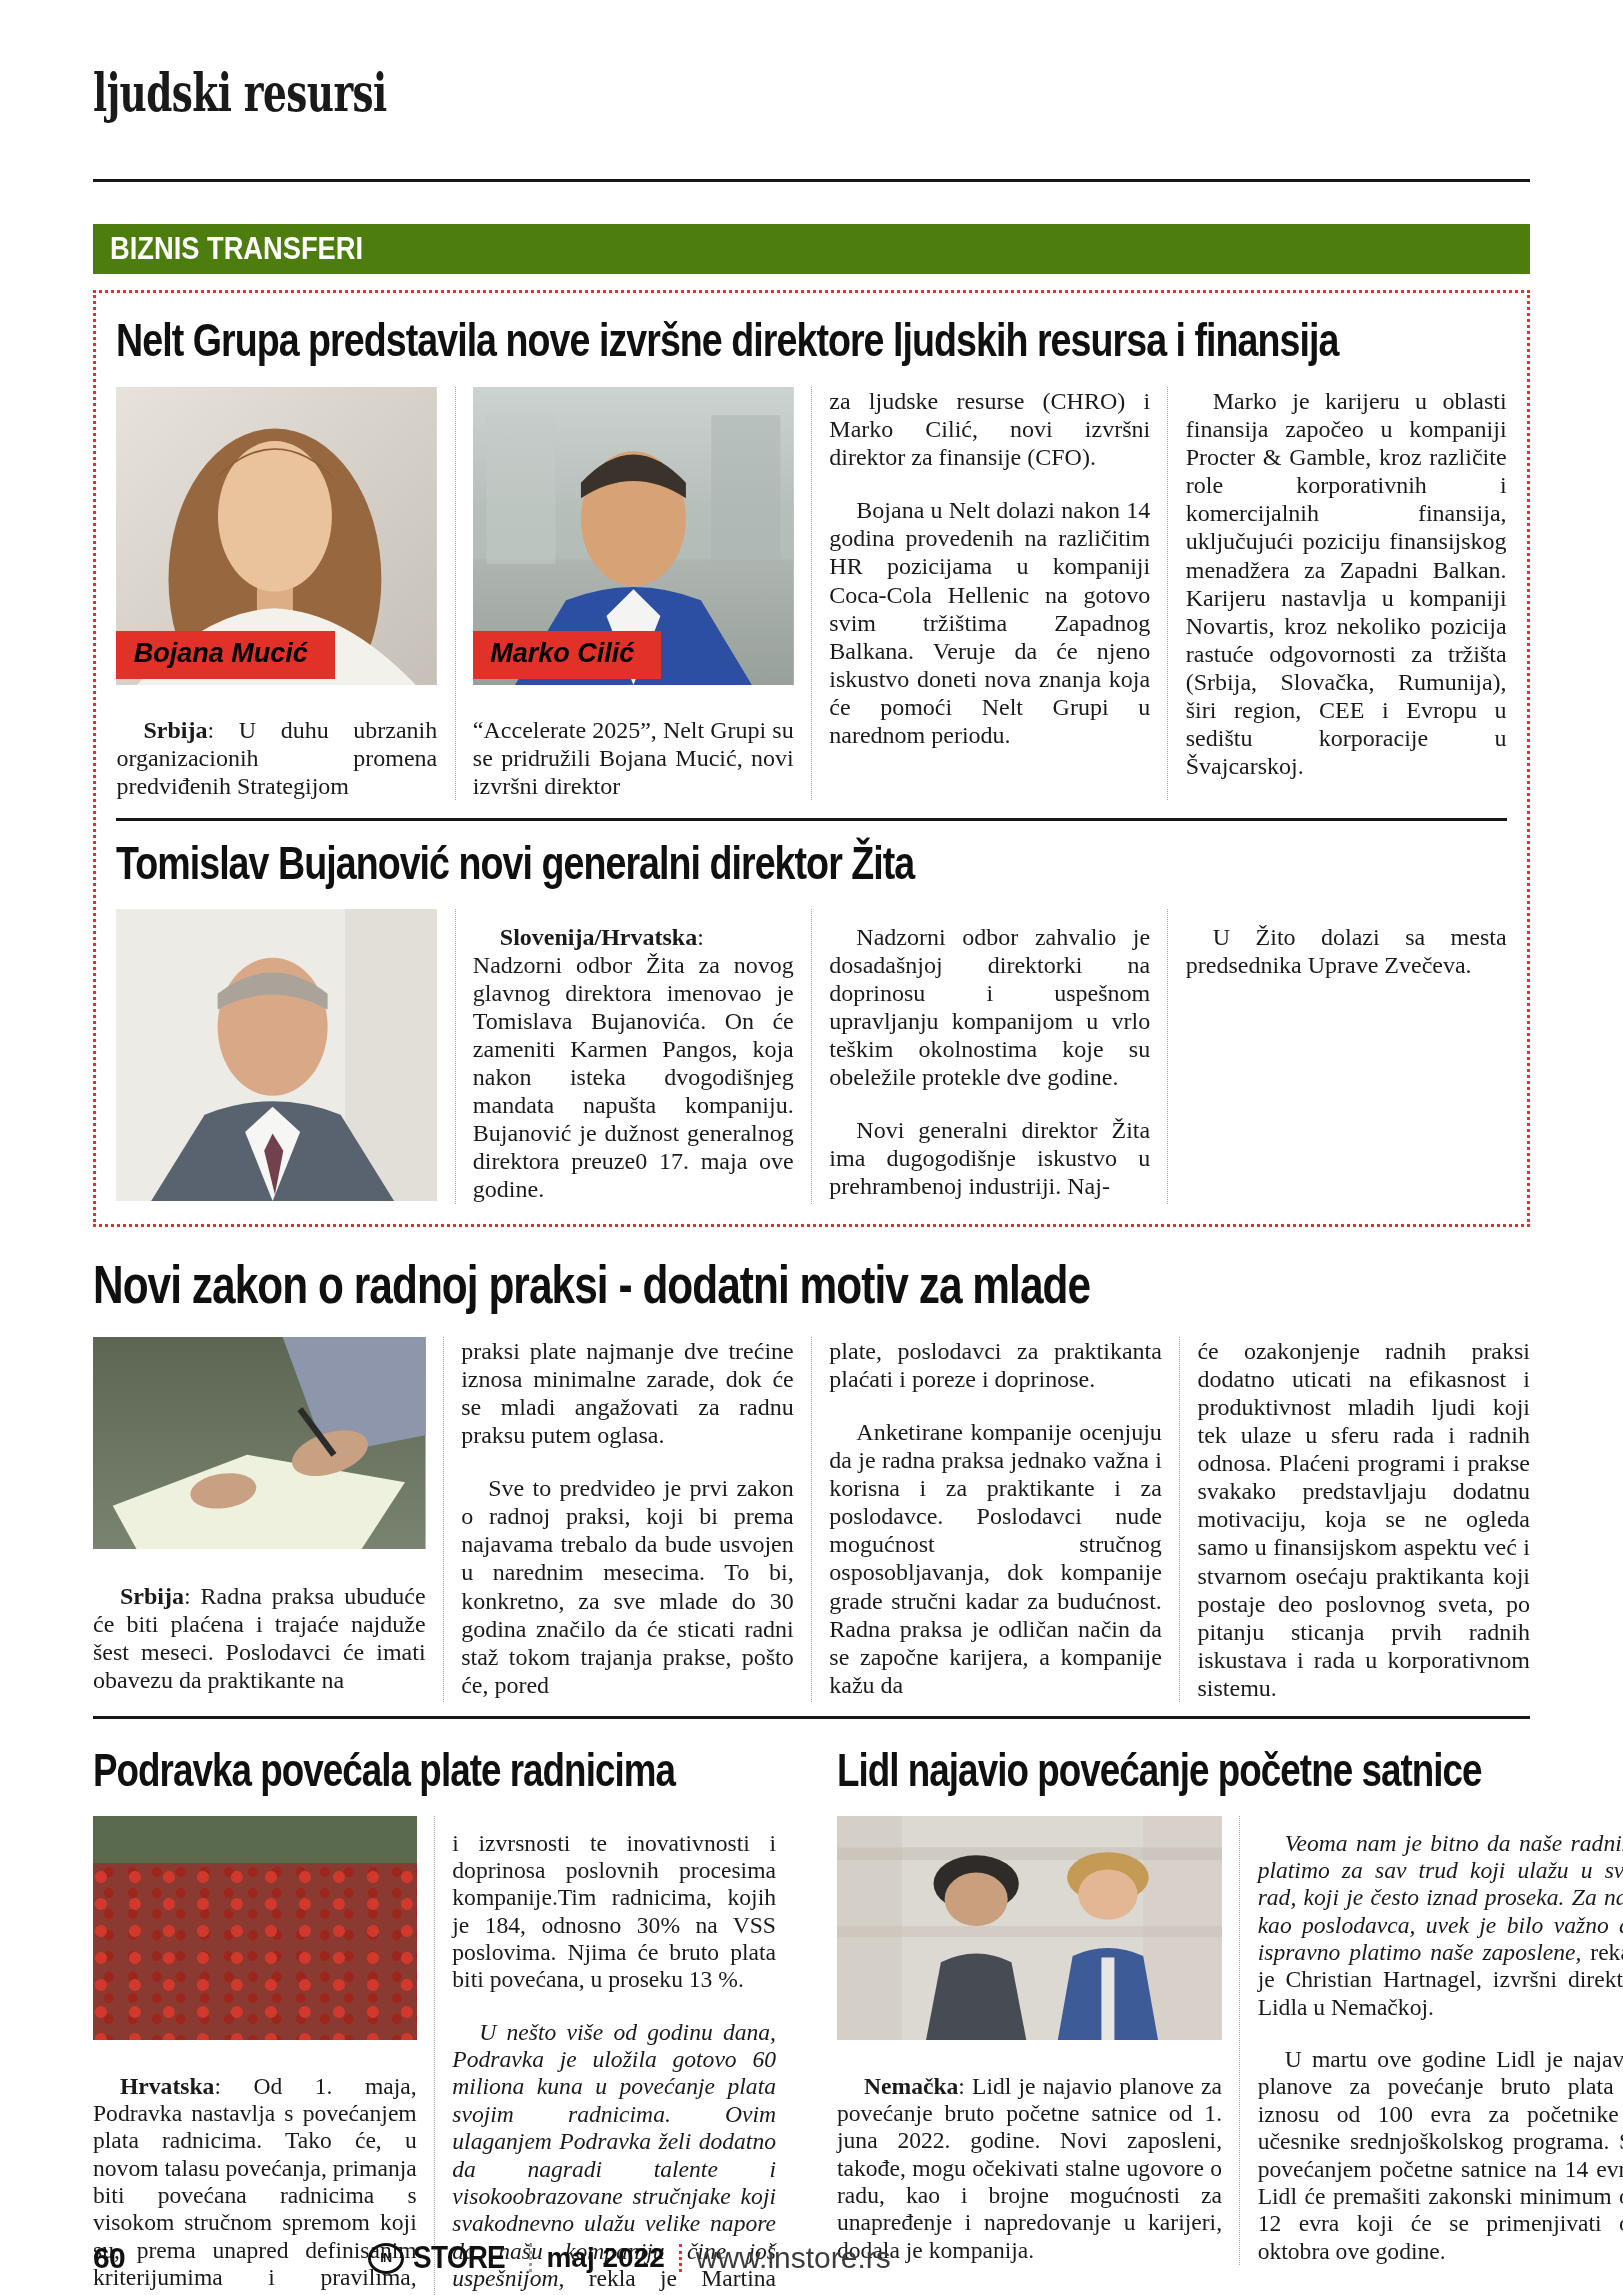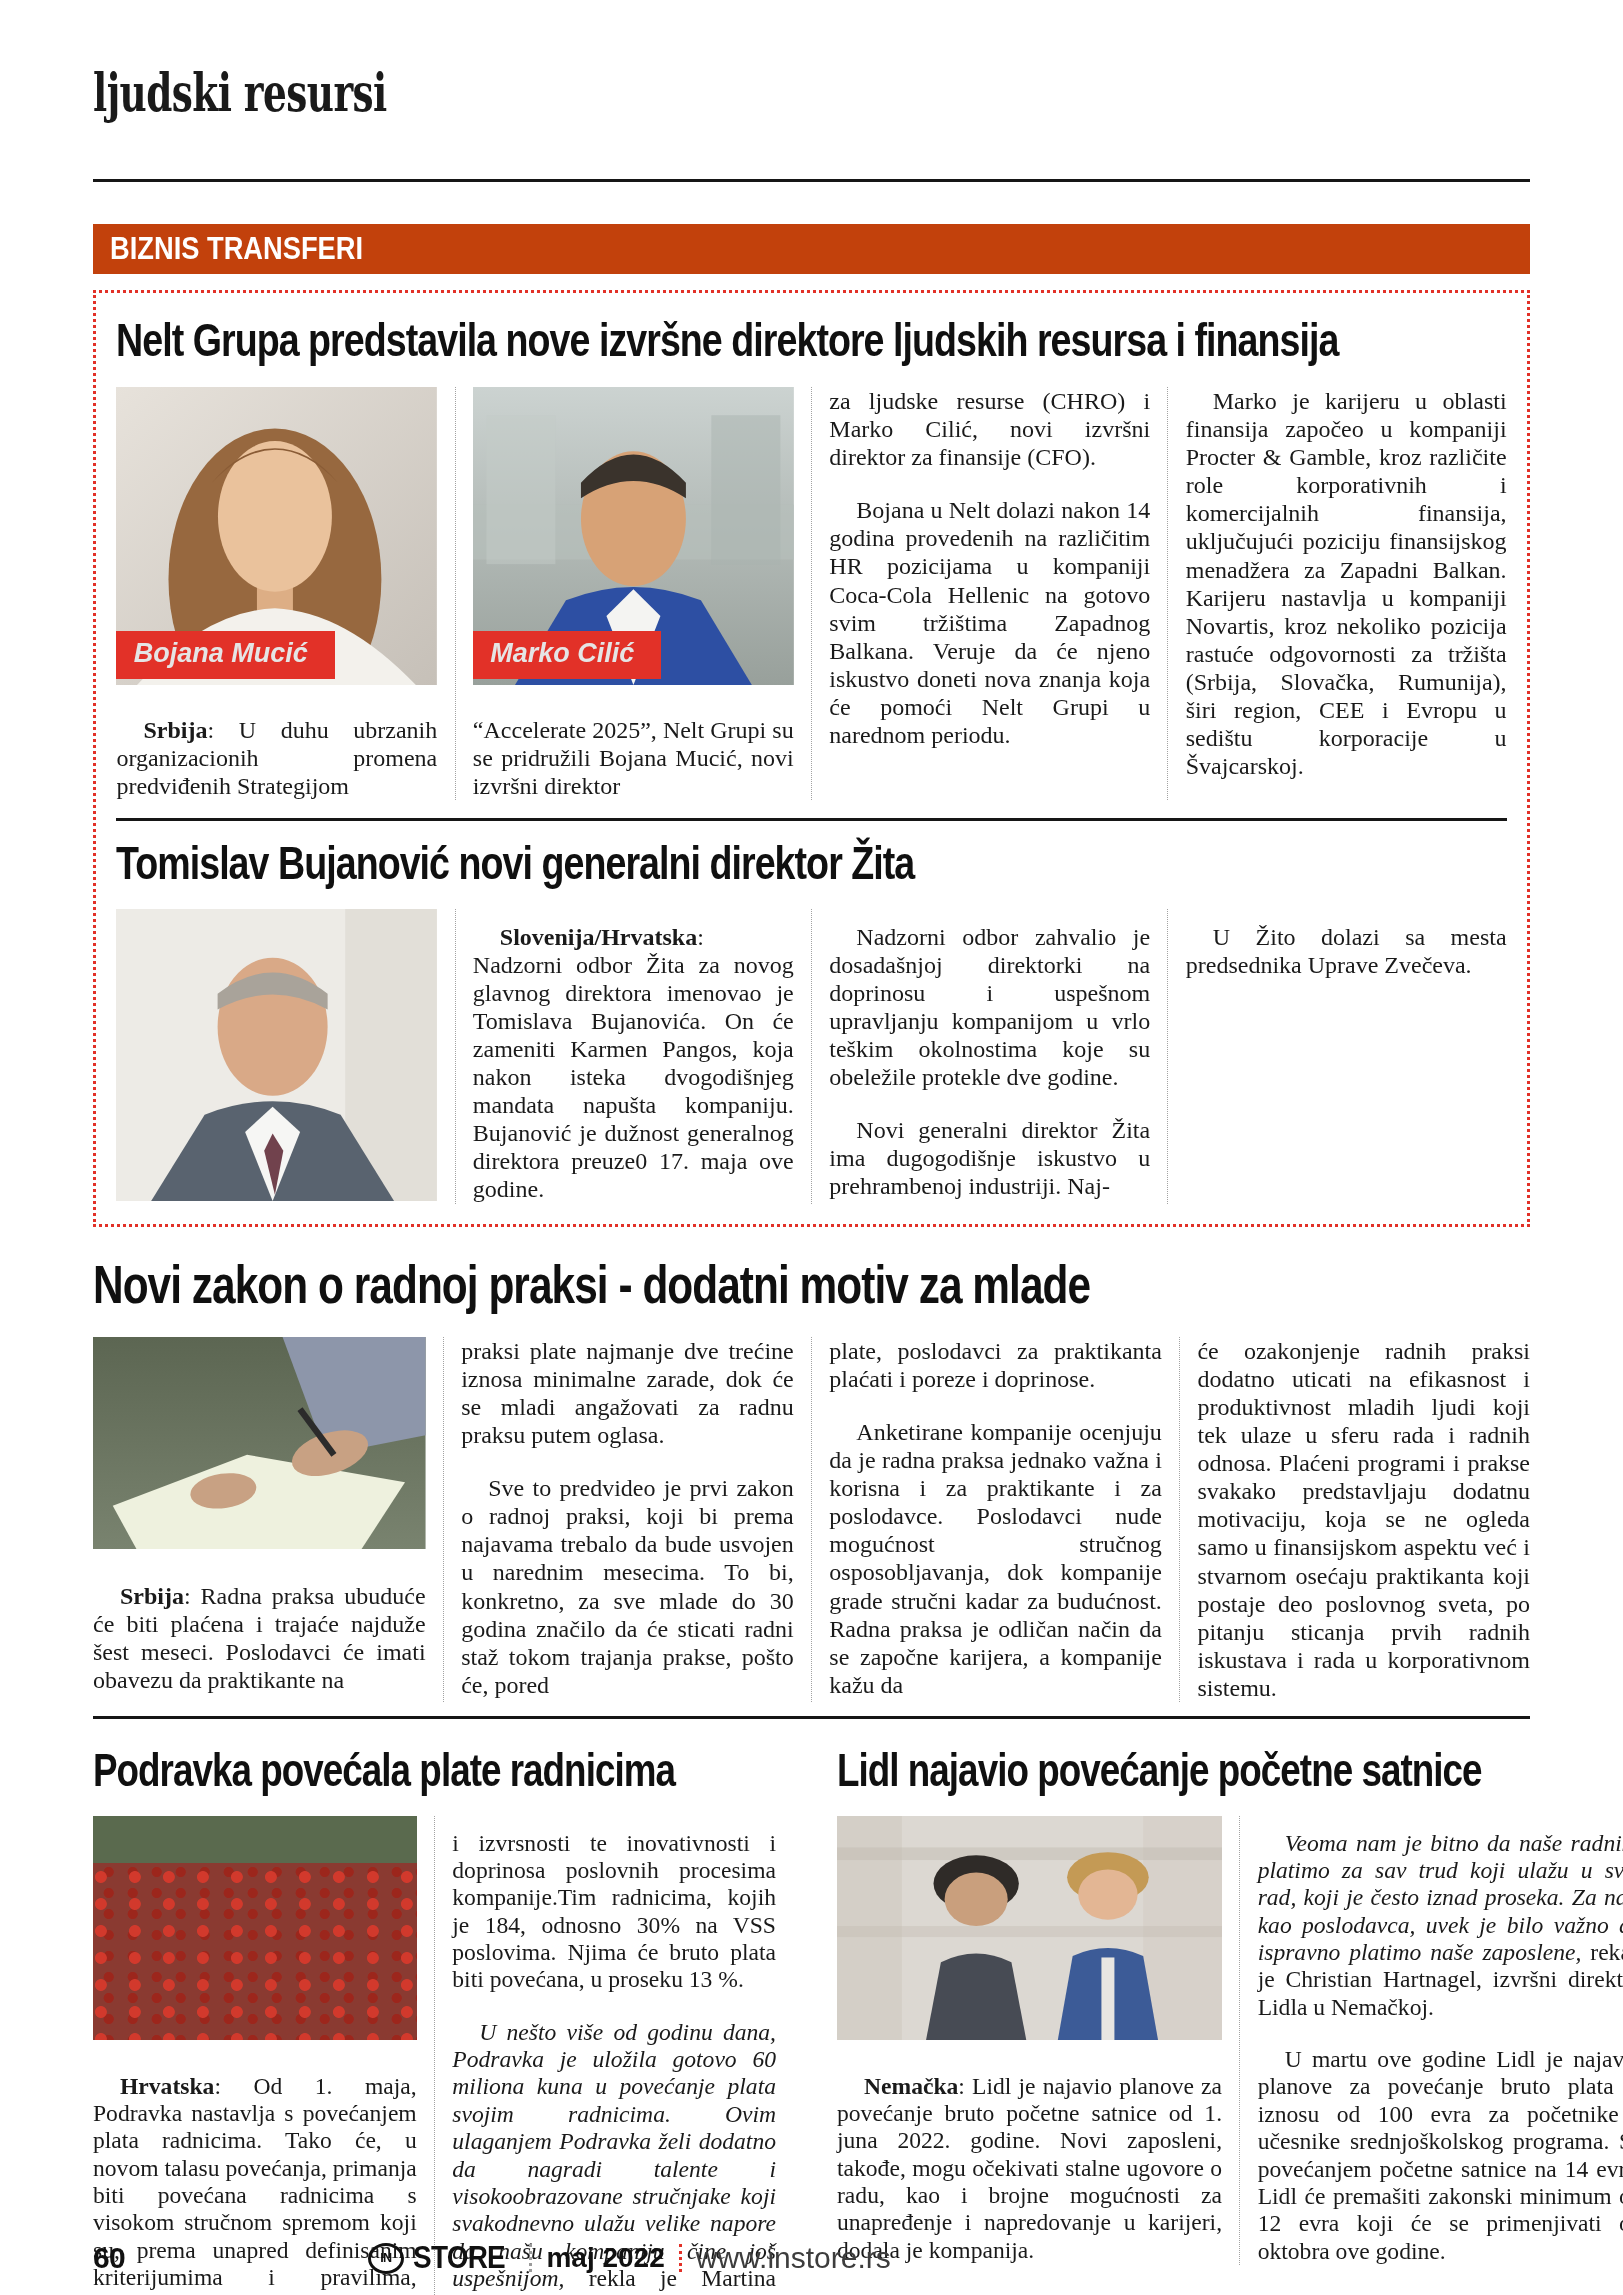--- a/index.html
+++ b/index.html
@@ -17,21 +17,21 @@
   .kicker {
     font-family: "DejaVu Serif", serif;
     font-weight: 700; font-size: 52px; line-height: 1.02;
     letter-spacing: -0.8px; white-space: nowrap;
     transform: scaleX(0.72); transform-origin: 0 100%;
   }
   .rule { height: 3.1px; background: #161616; }
   .rule-top { margin-top: 60px; }
 
   .banner {
-    margin-top: 42px; height: 50px; background: #c2410c;
+    margin-top: 42px; height: 50px; background: #4d7c0f;
     display: flex; align-items: center; padding-left: 17.3px;
   }
   .banner span {
     font-family: "Liberation Sans", sans-serif; font-weight: 700;
     font-size: 31px; color: #fff; white-space: nowrap;
     transform: scaleX(0.88); transform-origin: 0 50%;
   }
 
   .dotted-box { margin-top: 15.7px; border: 3.1px dotted #e23128; padding: 6.3px 20.4px 20.4px 20.4px; }
 
@@ -60,21 +60,21 @@
   .pad-top { padding-top: 14px; }
 
   .photo { position: relative; width: 100%; overflow: hidden; }
   .photo svg { display: block; width: 100%; height: 100%; }
   .ph-a1 { height: 298px; margin-bottom: 31px; }
   .ph-a2 { height: 292px; }
   .ph-a3 { height: 212px; margin-bottom: 33px; }
   .ph-bottom { height: 224px; margin-bottom: 33px; }
   .photo-label {
     position: absolute; left: 0; bottom: 6.3px; background: #e23128;
-    color: #e5e5e5; font-family: "Liberation Sans", sans-serif;
+    color: #000000; font-family: "Liberation Sans", sans-serif;
     font-style: italic; font-weight: 700; font-size: 27px;
     padding: 7px 27px 9.4px 17.3px;
   }
 
   .crowd {
     background-color: #8a3a31;
     background-image:
       linear-gradient(#5a6a4e 0 21%, rgba(0,0,0,0) 21%),
       radial-gradient(circle at 7.9px 7px, #d2392c 5.5px, rgba(0,0,0,0) 6.3px),
       radial-gradient(circle at 15.7px 14px, #9c261c 4.7px, rgba(0,0,0,0) 5.5px);

